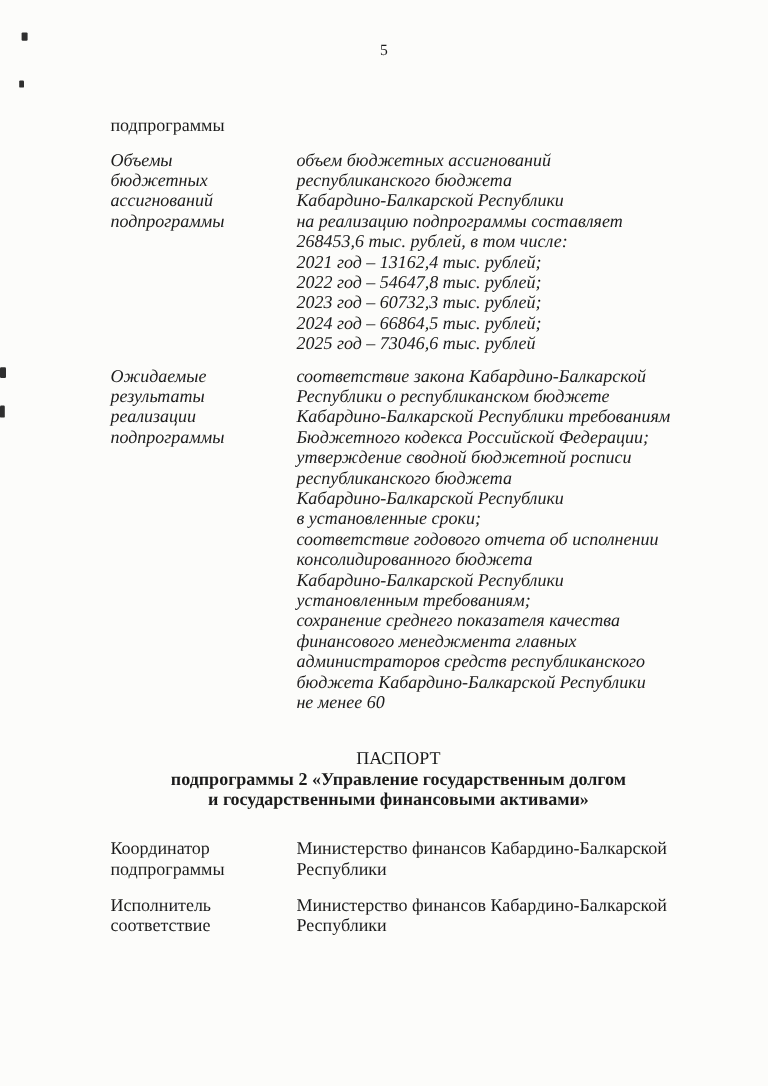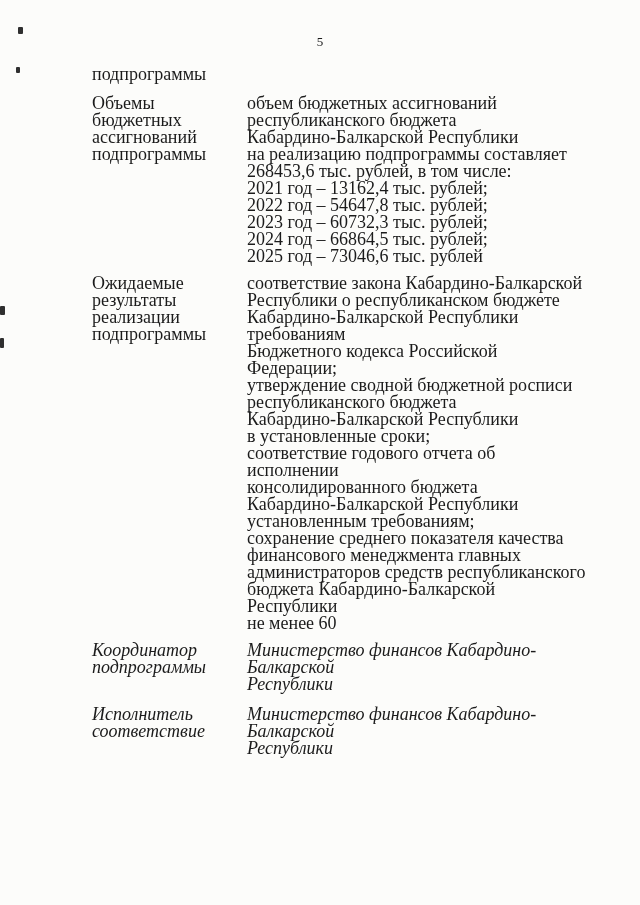--- a/index.html
+++ b/index.html
@@ -17,43 +17,43 @@
     overflow: hidden;
   }
   .page-number {
     position: absolute;
     top: 34px; left: 0; width: 100%;
     text-align: center;
     font-size: 13px;
   }
   .content {
     position: absolute;
-    top: 66px; left: 92px; width: 496px;
-    font-size: 18px;
+    top: 97px; left: 92px; width: 496px;
+    font-size: 15px;
     line-height: 17px;
   }
   .pre { white-space: pre-line; }
   .carryover { margin-bottom: 12px; }
   .row {
     display: grid;
     grid-template-columns: 155px 1fr;
     margin-bottom: 10px;
+    font-style: italic;
   }
   .heading {
     text-align: center;
     margin: 30px 0 24px;
     position: relative;
     left: -8px;
   }
   .heading .bold { font-weight: bold; }
   .p2row {
     display: grid;
     grid-template-columns: 155px 1fr;
     margin-bottom: 13px;
-    font-style: italic;
   }
   .artifact {
     position: absolute;
     background: #2f2f2f;
     border-radius: 1px;
   }
   .a1 { left: 18px; top: 27px;  width: 5px; height: 7px; }
   .a2 { left: 16px; top: 67px;  width: 4px; height: 6px; }
   .a3 { left: 0;    top: 306px; width: 5px; height: 9px; }
   .a4 { left: 0;    top: 338px; width: 4px; height: 10px; }
@@ -108,20 +108,25 @@
 консолидированного бюджета
 Кабардино-Балкарской Республики
 установленным требованиям;
 сохранение среднего показателя качества
 финансового менеджмента главных
 администраторов средств республиканского
 бюджета Кабардино-Балкарской Республики
 не менее 60</div>
     </div>
 
+    <div class="heading">
+      <div>ПАСПОРТ</div>
+      <div class="bold">подпрограммы 2 «Управление государственным долгом</div>
+      <div class="bold">и государственными финансовыми активами»</div>
+    </div>
 
     <div class="p2row">
       <div class="pre">Координатор
 подпрограммы</div>
       <div class="pre">Министерство финансов Кабардино-Балкарской
 Республики</div>
     </div>
 
     <div class="p2row">
       <div class="pre">Исполнитель

